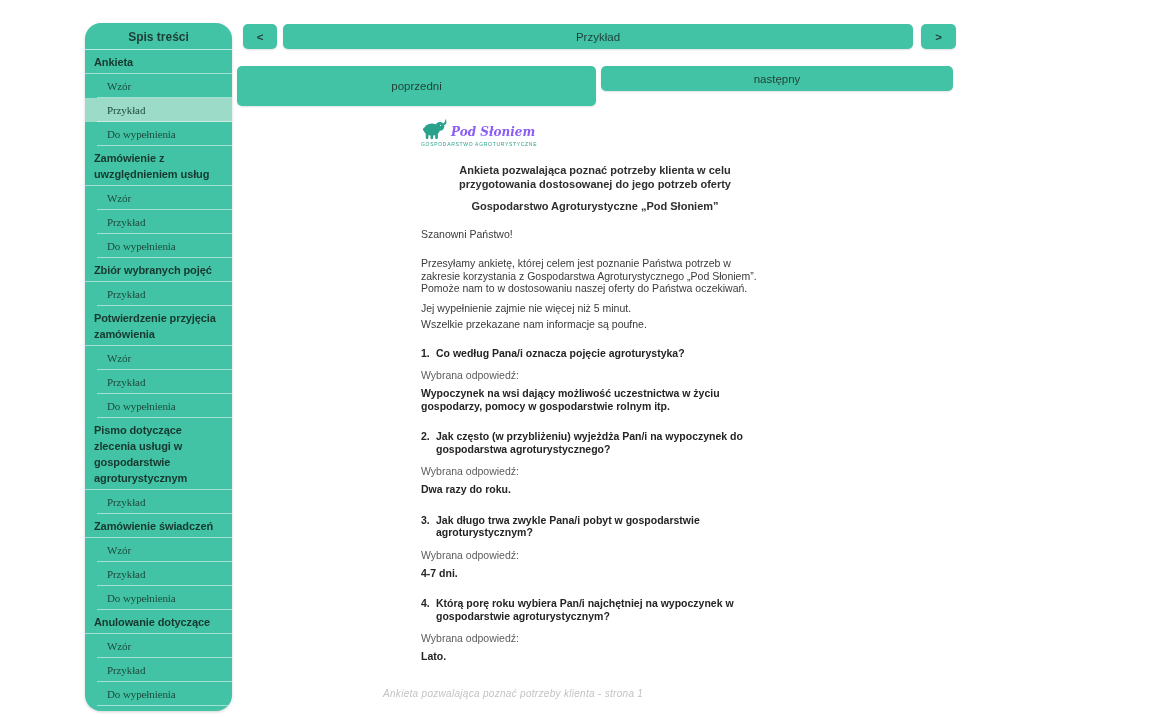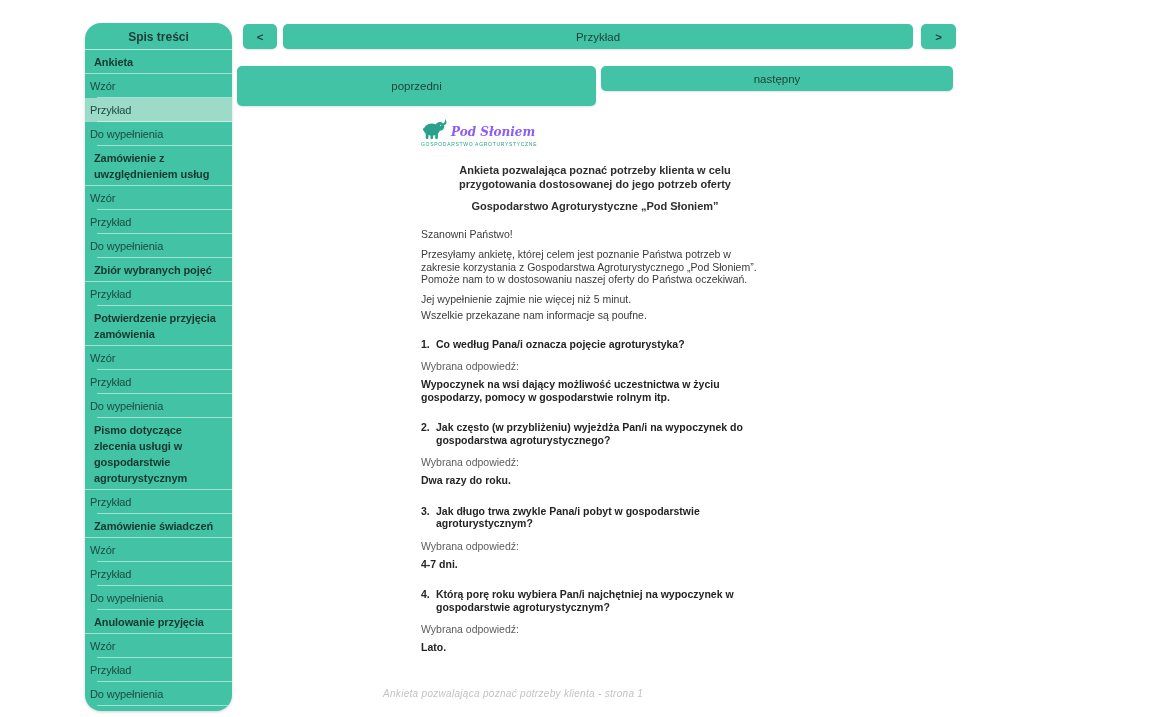--- a/index.html
+++ b/index.html
@@ -16,21 +16,21 @@
   .toc-header{
     height:27px;display:flex;align-items:center;justify-content:center;
     font-size:12px;font-weight:bold;color:#1d3e35;position:relative;
   }
   .toc-header::after{content:"";position:absolute;left:0;right:0;bottom:0;height:1px;background:rgba(255,255,255,.65);}
   .toc-row{
     position:relative;font-size:11px;color:#1d4a3f;
     padding:4px 6px 4px 9px;line-height:16px;cursor:pointer;letter-spacing:-0.1px;
   }
   .toc-row.section{font-weight:bold;color:#16382f;}
-  .toc-row.sub{padding-left:5px;}
+  .toc-row.sub{padding-left:22px;font-family:Liberation Serif, serif;}
   .toc-row::after{content:"";position:absolute;left:0;right:0;bottom:0;height:1px;background:rgba(255,255,255,.5);}
   .toc-row.sub::after{left:12px;}
   .toc-row.selected{background:#9bdbc8;}
   
   .tealbtn{
     position:absolute;background:#42c3a5;border:none;border-radius:5px;
     color:#1f3f37;font-size:11.5px;font-family:inherit;
     display:flex;align-items:center;justify-content:center;cursor:pointer;
     box-shadow:0 1px 2px rgba(0,0,0,.12);
   }
@@ -45,21 +45,21 @@
   .logo-top{display:flex;align-items:flex-end;gap:3px;}
   .logo-script{
     font-family:"DejaVu Serif", serif;font-style:italic;font-weight:bold;
     color:#8b5cf6;font-size:12px;line-height:12px;padding-bottom:2px;
   }
   .logo-caps{font-size:5px;color:#2aa18a;letter-spacing:.7px;margin-top:1px;white-space:nowrap;}
   .doc-title{margin-top:14px;text-align:center;font-weight:bold;font-size:11px;line-height:13.5px;color:#2e2e2e;}
   .doc-subtitle{margin-top:9px;text-align:center;font-weight:bold;font-size:11px;color:#2e2e2e;}
   .para{font-size:10.5px;line-height:12.3px;}
   #p-salutation{margin-top:16px;}
-  #p-intro{margin-top:8px;}
+  #p-intro{margin-top:17px;}
   #p-time{margin-top:8px;}
   #p-confidential{margin-top:4px;}
   .question{margin-top:16px;display:flex;font-weight:bold;font-size:10.5px;line-height:12.5px;color:#242424;}
   .q-num{flex:none;width:15px;}
   .q-text{flex:1;}
   .answer-label{margin-top:10px;font-size:10.5px;color:#5d5d5d;}
   .answer{margin-top:6px;font-weight:bold;font-size:10.5px;line-height:12.5px;color:#242424;}
   .q2{margin-top:18px;}
   .doc-footer{
     position:absolute;left:383px;top:688px;font-size:10px;font-style:italic;
@@ -84,21 +84,21 @@
   <div class="toc-row section">Potwierdzenie przyjęcia zamówienia</div>
   <div class="toc-row sub">Wzór</div>
   <div class="toc-row sub">Przykład</div>
   <div class="toc-row sub">Do wypełnienia</div>
   <div class="toc-row section">Pismo dotyczące zlecenia usługi w gospodarstwie agroturystycznym</div>
   <div class="toc-row sub">Przykład</div>
   <div class="toc-row section">Zamówienie świadczeń</div>
   <div class="toc-row sub">Wzór</div>
   <div class="toc-row sub">Przykład</div>
   <div class="toc-row sub">Do wypełnienia</div>
-  <div class="toc-row section">Anulowanie przyjęcia</div>
+  <div class="toc-row section">Anulowanie dotyczące</div>
   <div class="toc-row sub">Wzór</div>
   <div class="toc-row sub">Przykład</div>
   <div class="toc-row sub">Do wypełnienia</div>
   <div class="toc-row section">Zasady sporządzania zamówień</div>
 
 </div>
 
 <button id="btn-back" class="tealbtn">&lt;</button>
 <div id="title-bar" class="tealbtn">Przykład</div>
 <button id="btn-forward" class="tealbtn">&gt;</button>

